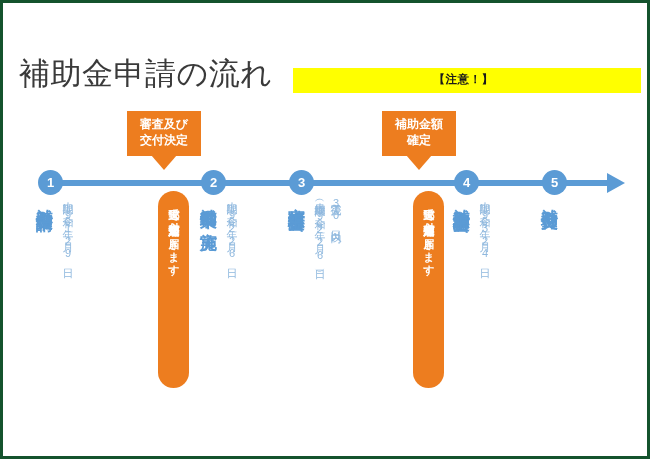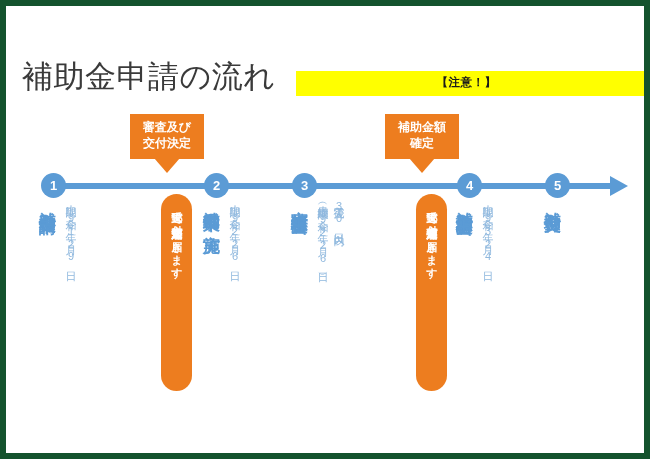--- a/index.html
+++ b/index.html
@@ -8,21 +8,21 @@
     background: #ffffff;
   }
   body {
     font-family: "Liberation Sans", "DejaVu Sans", sans-serif;
   }
   #page {
     position: relative;
     width: 650px;
     height: 459px;
     background: #ffffff;
-    border: 6px solid #14532d;
+    border: 3px solid #14532d;
     box-sizing: border-box;
     overflow: hidden;
   }
 
   
   #page-title {
     position: absolute;
     left: 16px;
     top: 52px;
     font-size: 31px;

